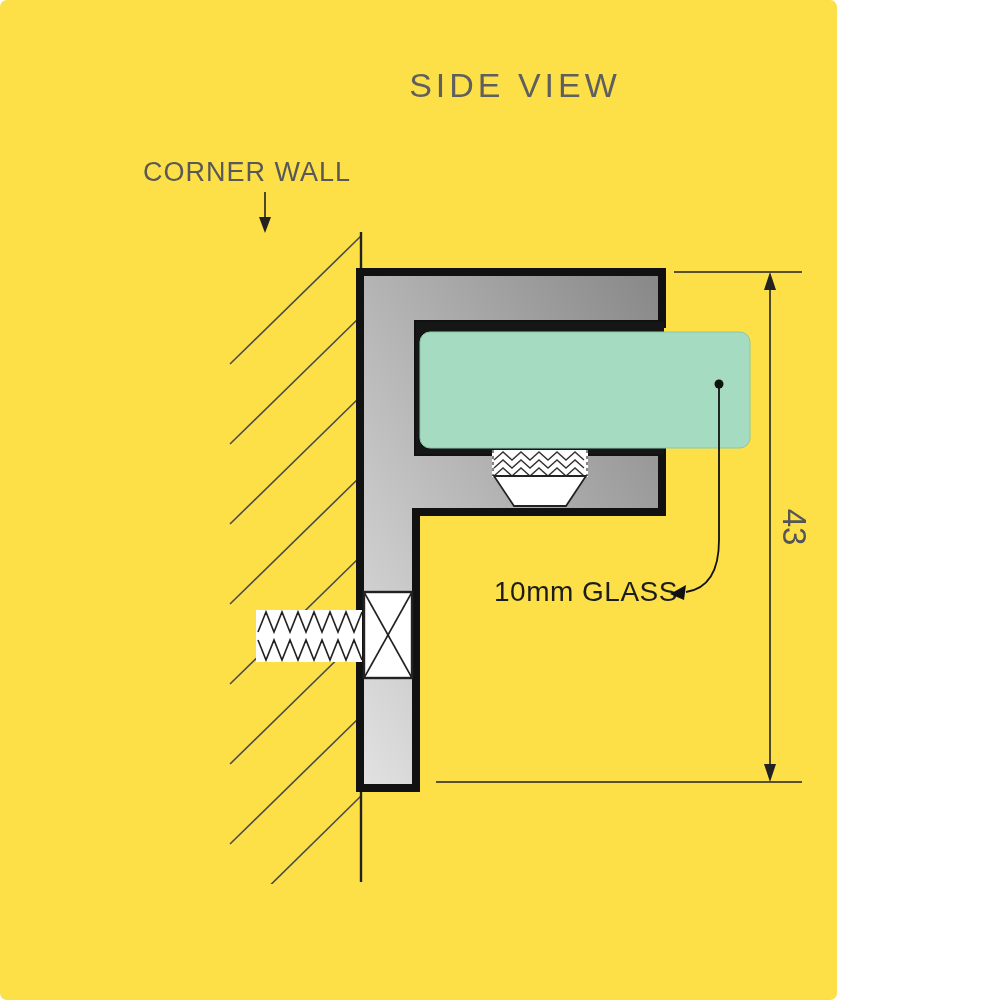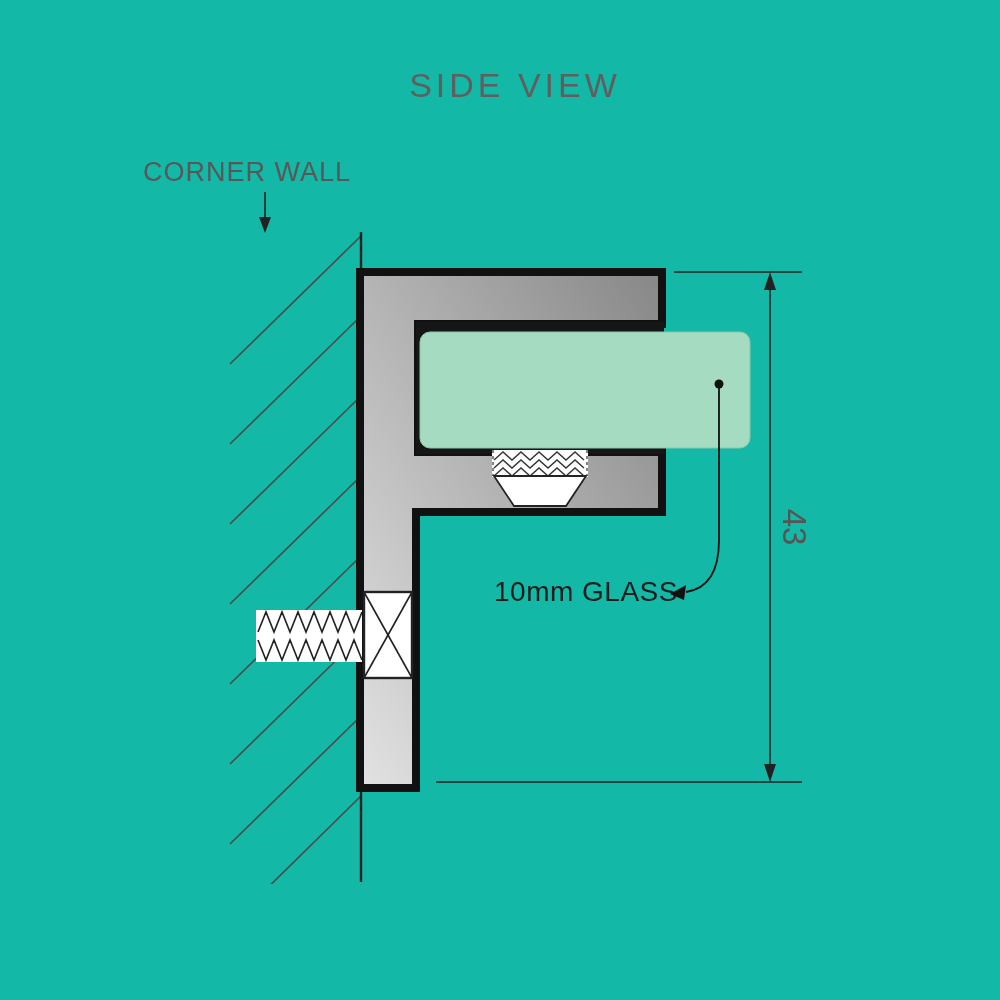--- a/index.html
+++ b/index.html
@@ -3,24 +3,25 @@
 <meta charset="utf-8">
 <style>
   html, body {
     margin: 0;
     padding: 0;
     background: #ffffff;
     font-family: "Liberation Sans", "DejaVu Sans", sans-serif;
   }
   .page {
     position: relative;
-    width: 1000px;
+    width: 837px;
     height: 1000px;
-    background: #14b8a6;
+    background: #fde047;
     overflow: hidden;
+    border-radius: 7px;
   }
   svg { display: block; }
   text {
     font-family: "Liberation Sans", "DejaVu Sans", sans-serif;
   }
   .title-text {
     font-size: 34px;
     letter-spacing: 4px;
     fill: #5f5f5f;
   }

